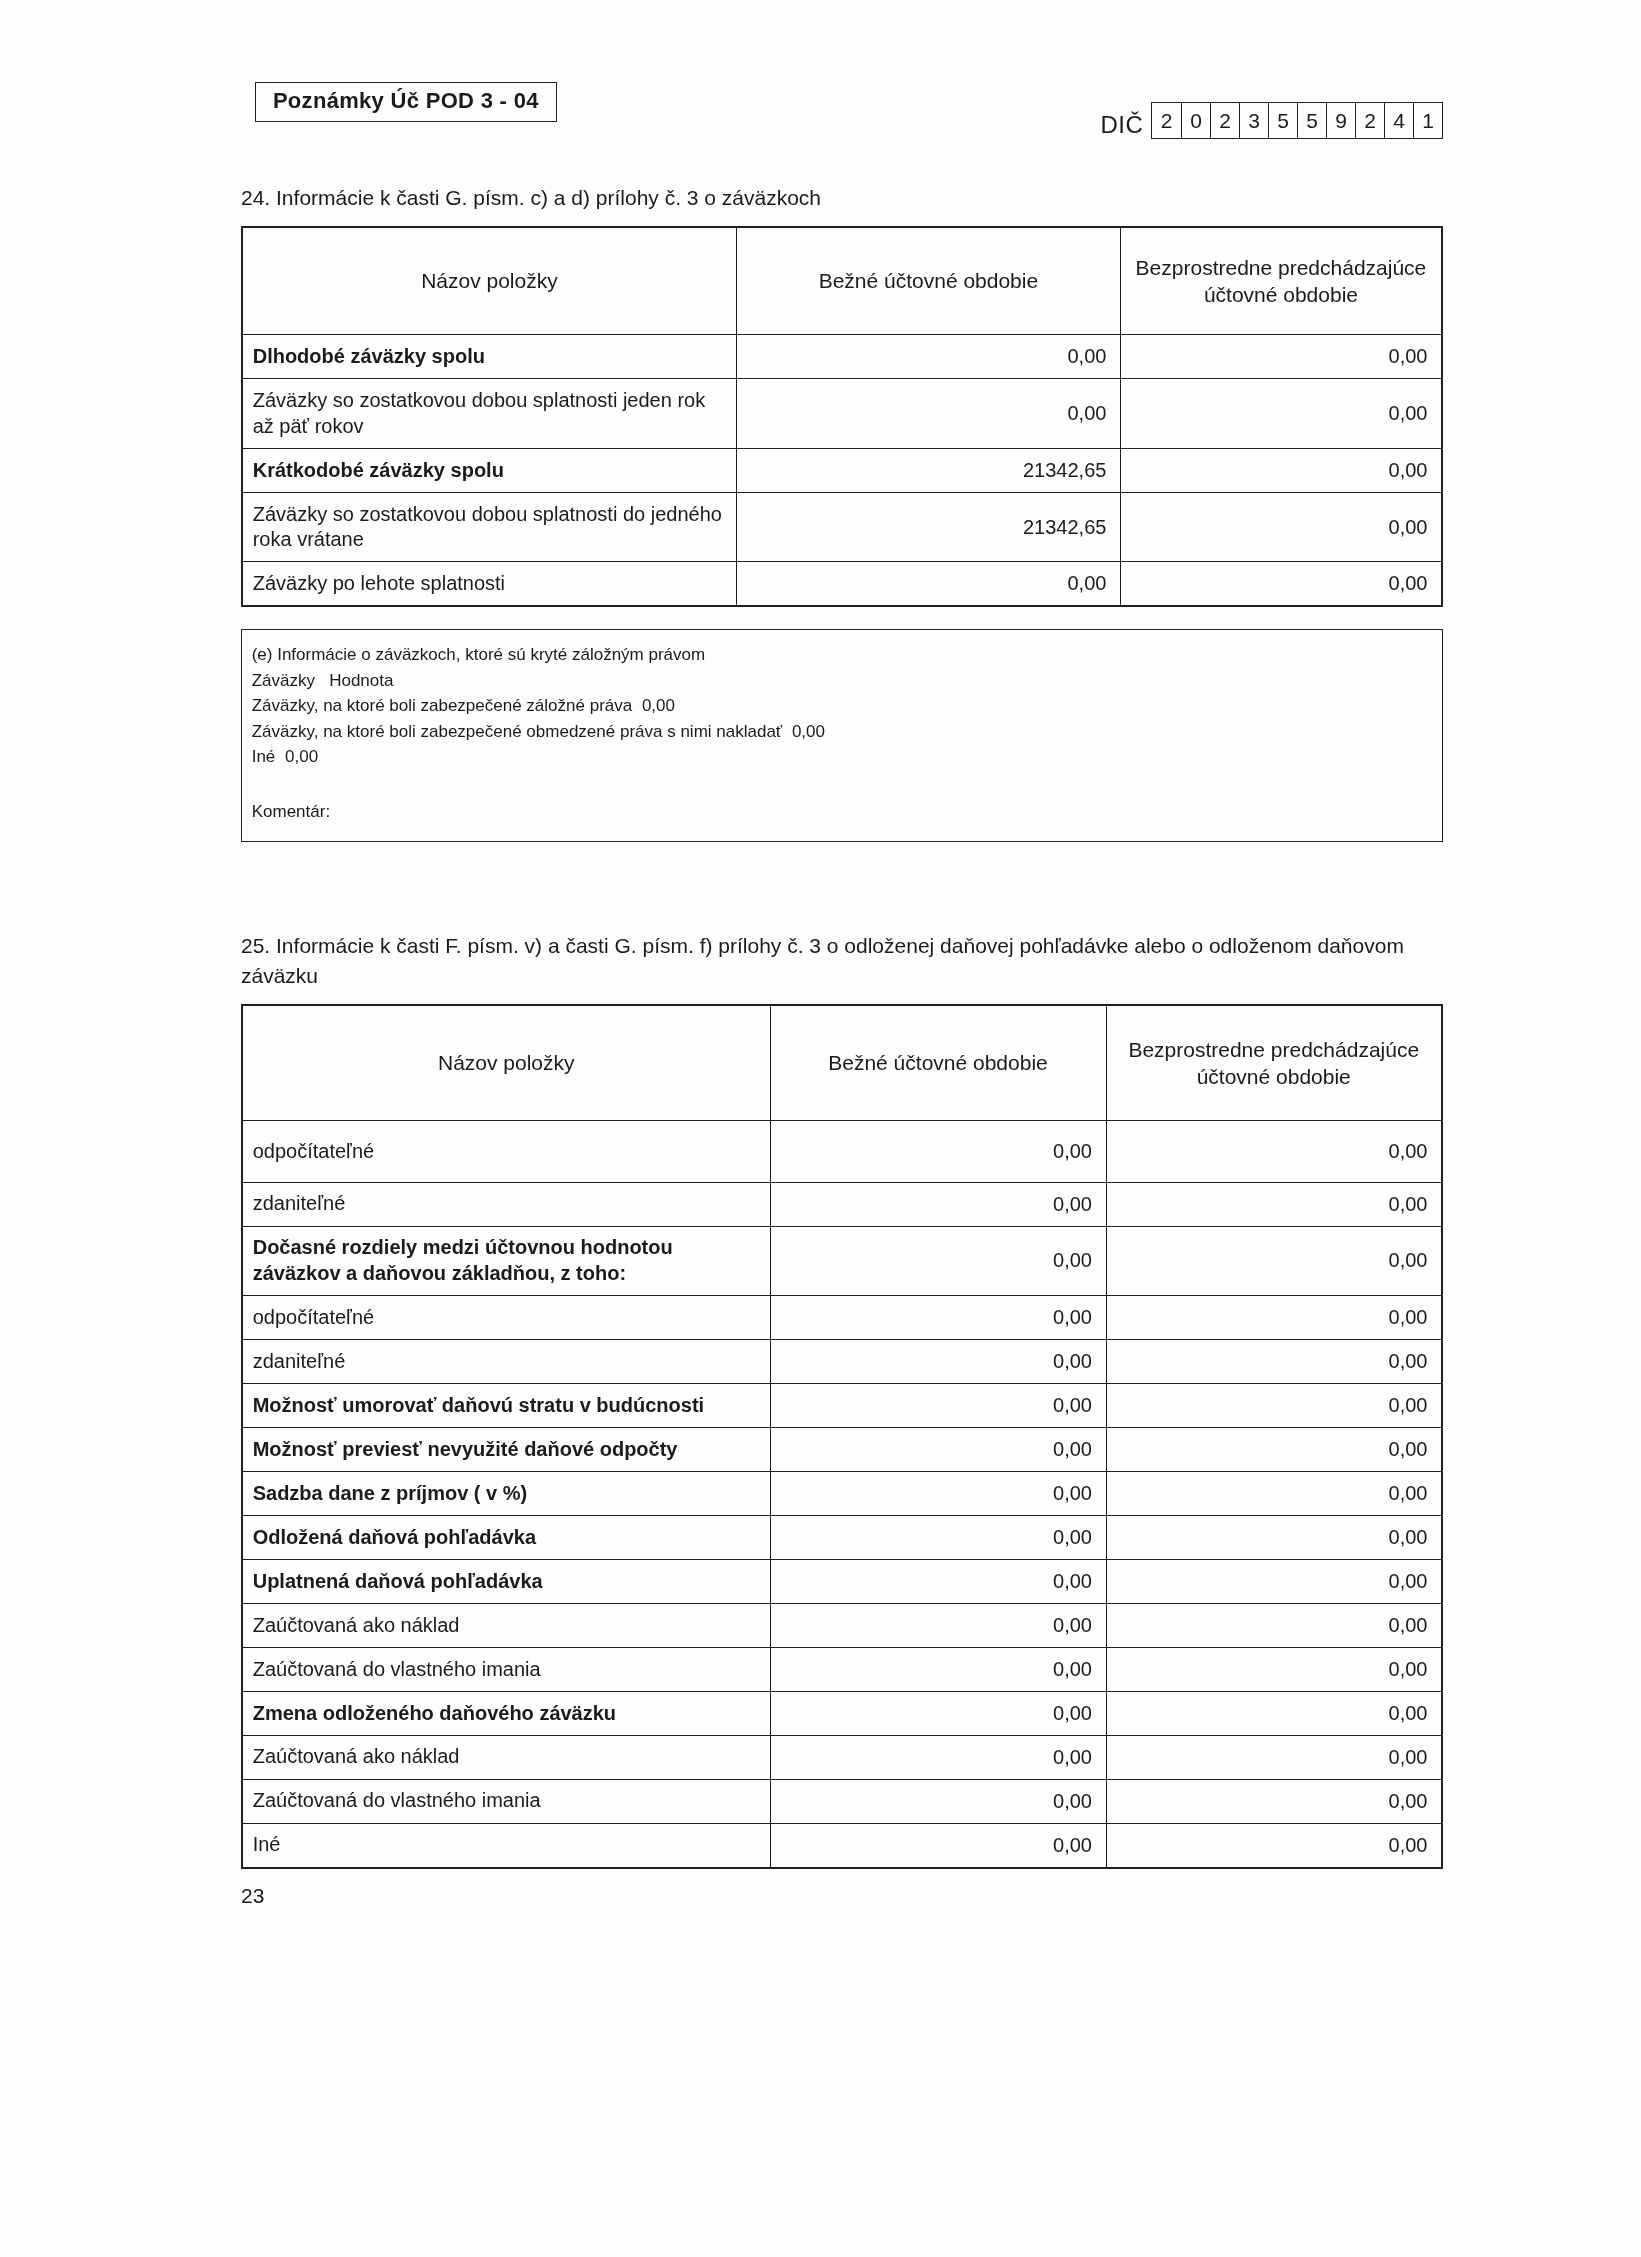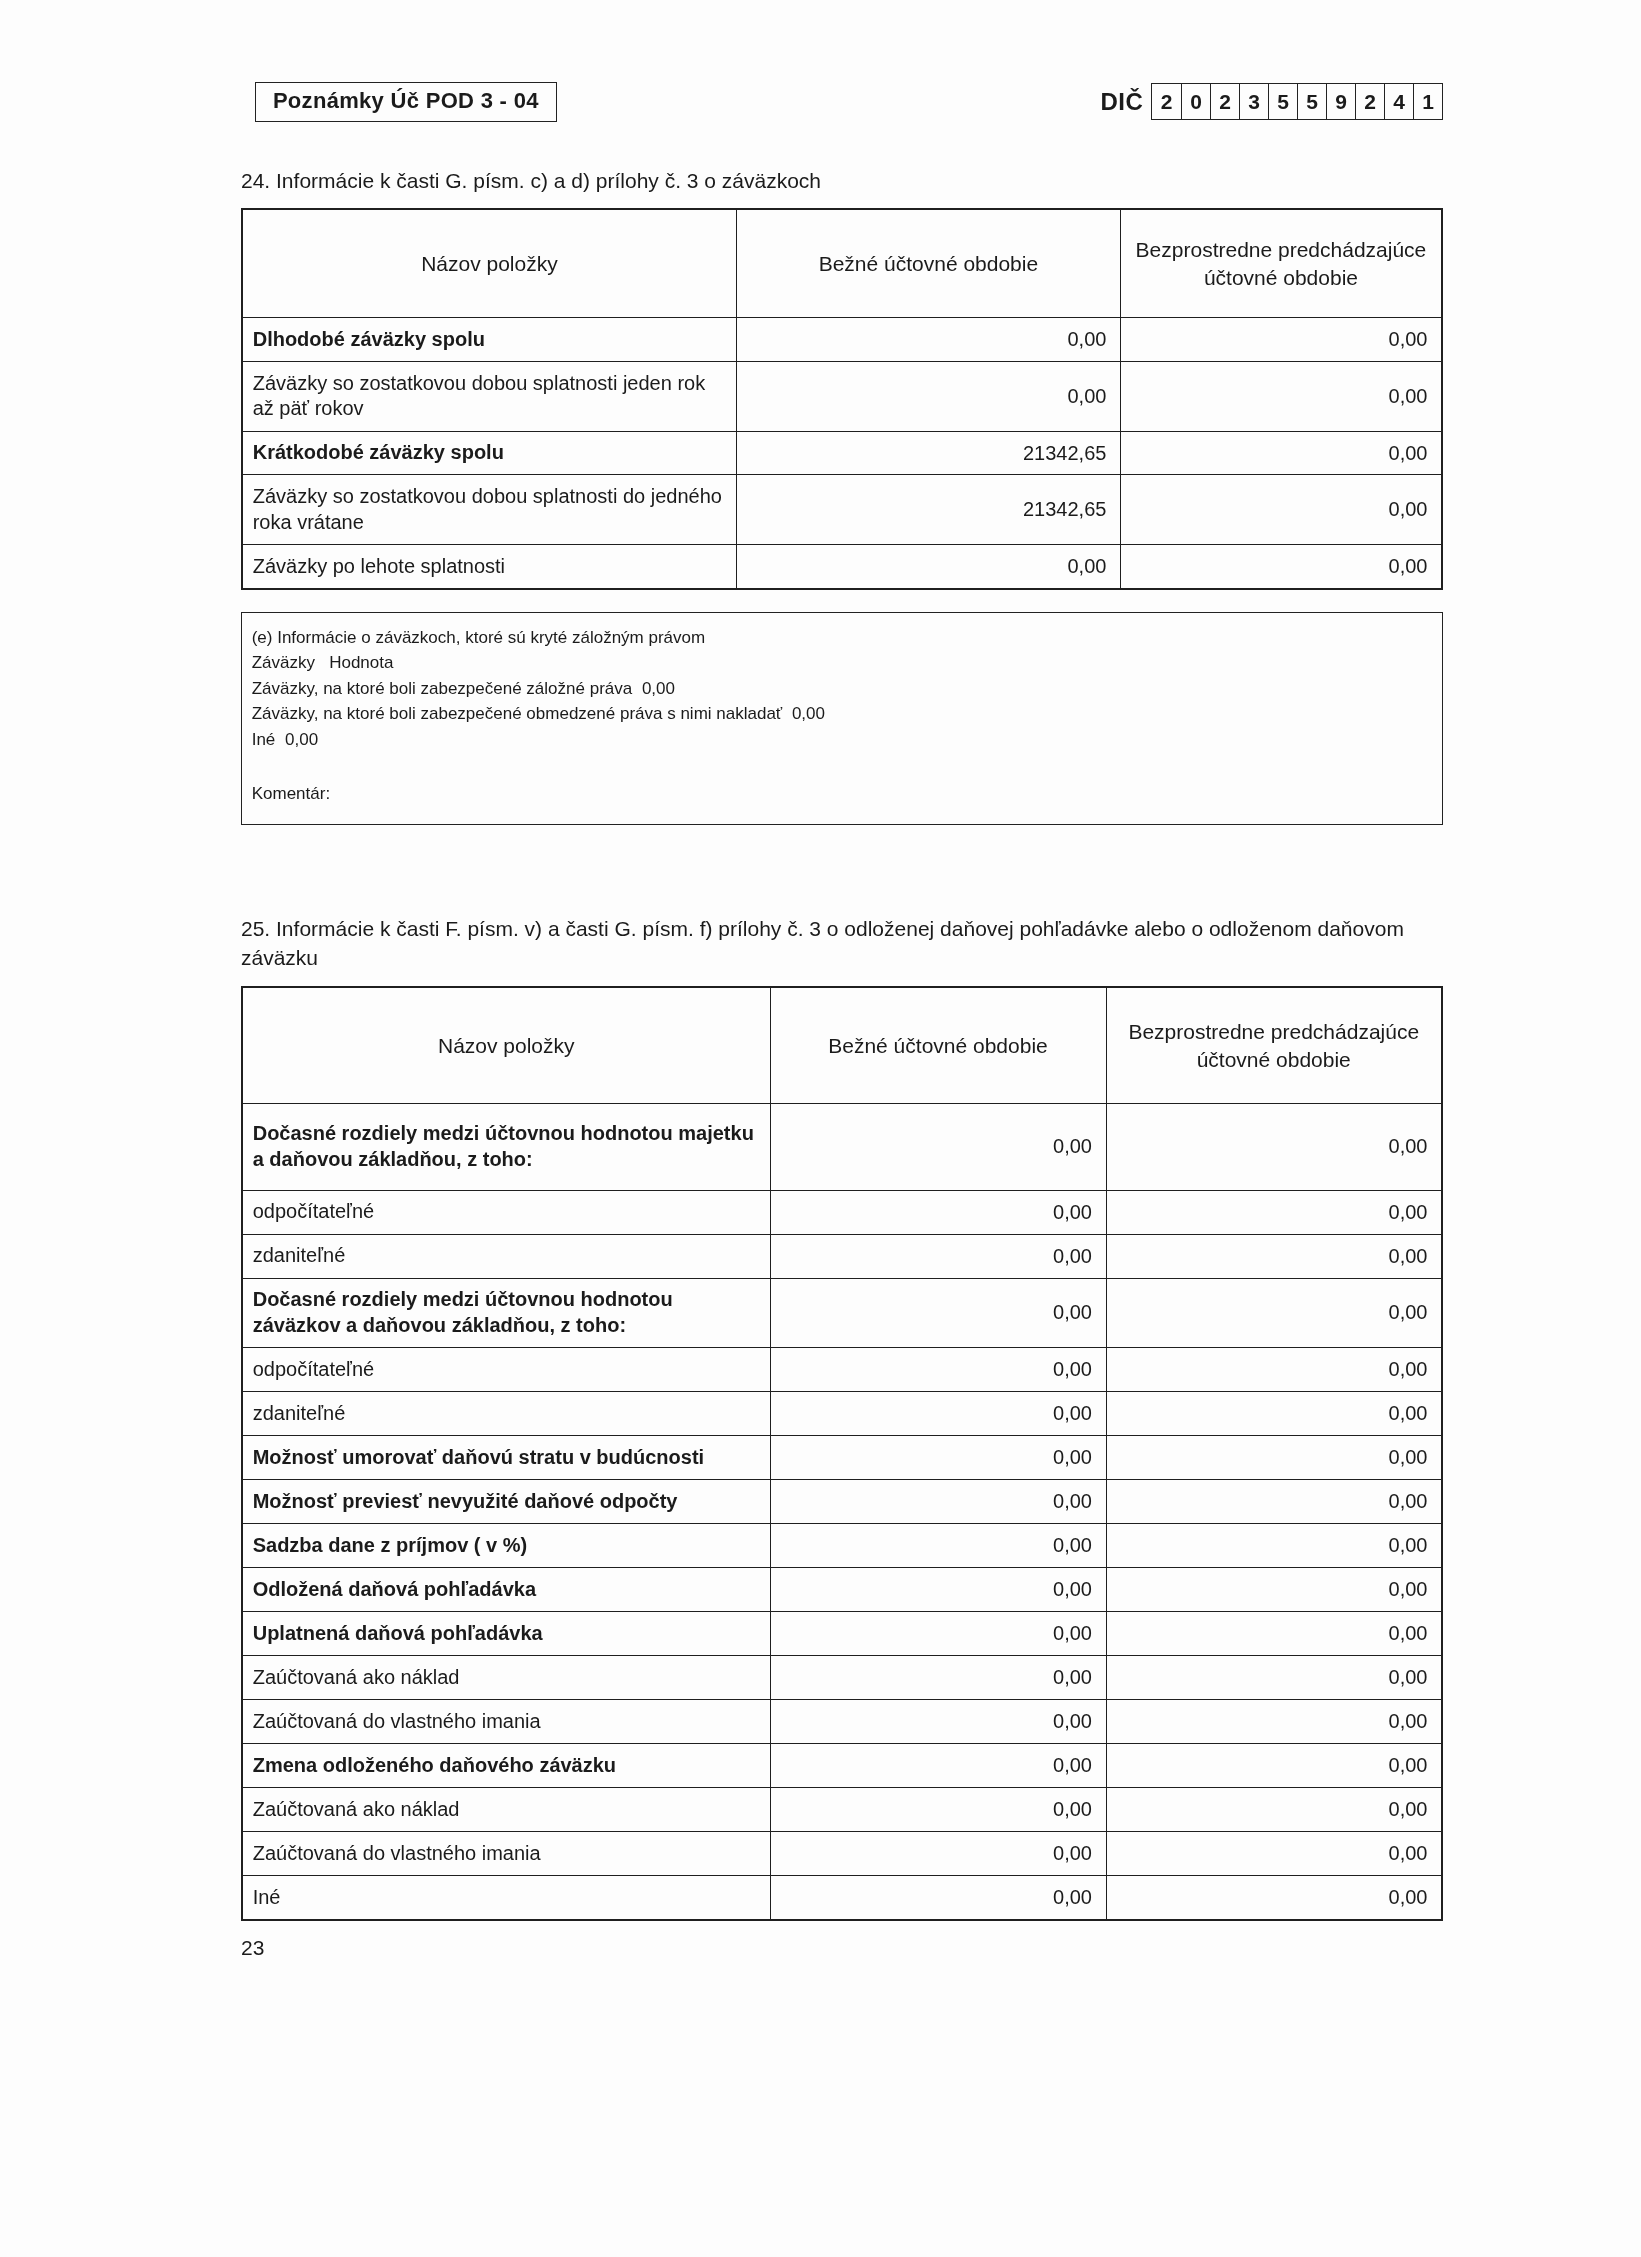--- a/index.html
+++ b/index.html
@@ -22,21 +22,21 @@
     align-items: flex-start;
   }
   .form-title-box {
     border: 1.9px solid #222;
     padding: 4.8px 17.4px 6.8px 17.4px;
     margin-left: 13.5px;
     font-size: 22px;
     font-weight: bold;
     letter-spacing: 0.3px;
   }
-  .dic-group { display: flex; align-items: center; gap: 7.7px; margin-top: 1px; font-weight: bold; }
+  .dic-group { display: flex; align-items: flex-end; gap: 7.7px; margin-top: 20px; }
   .dic-label { font-size: 24px; letter-spacing: 0.5px; }
   .dic-boxes { display: flex; border: 1.9px solid #222; height: 37px; }
   .dic-digit {
     width: 29px;
     display: flex;
     align-items: center;
     justify-content: center;
     font-size: 21px;
     border-left: 1.9px solid #222;
   }
@@ -201,25 +201,20 @@
         </colgroup>
       <thead>
         <tr>
           <th>Názov položky</th>
           <th>Bežné účtovné obdobie</th>
           <th>Bezprostredne predchádzajúce účtovné obdobie</th>
         </tr>
       </thead>
       <tbody id="table25-body">
           <tr>
-            <td class="cell-label bold">Dočasné rozdiely medzi účtovnou hodnotou majetku a daňovou základňou, z toho:</td>
-            <td class="cell-value">0,00</td>
-            <td class="cell-value">0,00</td>
-          </tr>
-          <tr>
             <td class="cell-label">odpočítateľné</td>
             <td class="cell-value">0,00</td>
             <td class="cell-value">0,00</td>
           </tr>
           <tr>
             <td class="cell-label">zdaniteľné</td>
             <td class="cell-value">0,00</td>
             <td class="cell-value">0,00</td>
           </tr>
           <tr>

